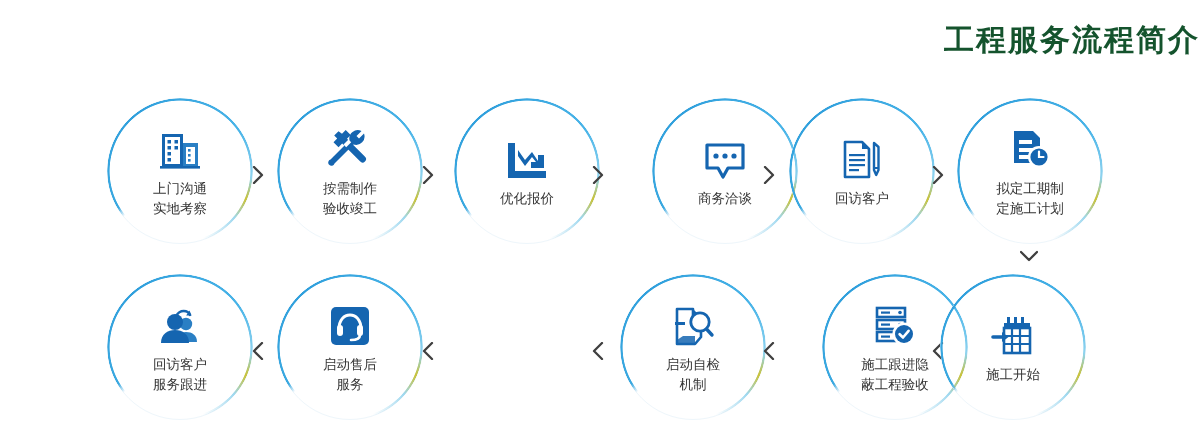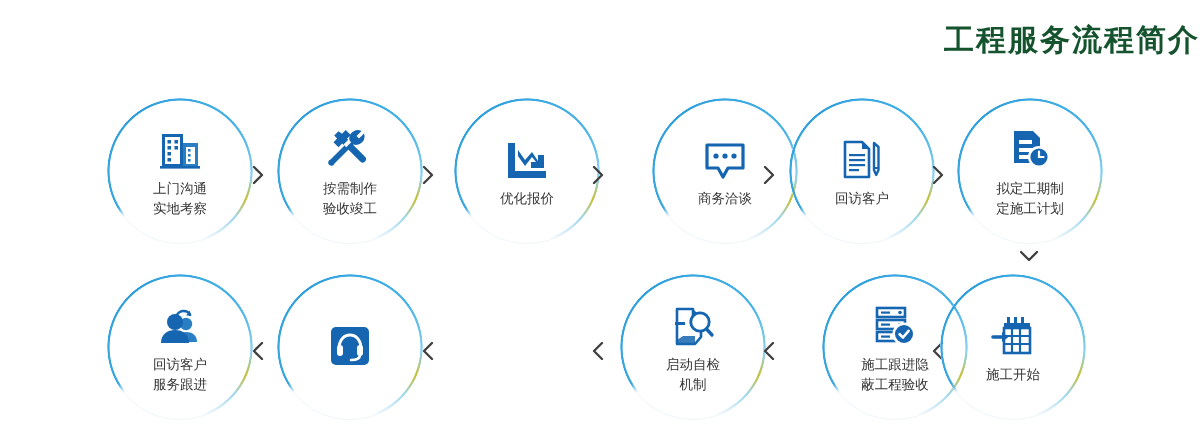--- a/index.html
+++ b/index.html
@@ -343,20 +343,24 @@
       <div class="node-inner">
         <div class="node-icon">
           <svg width="42" height="42" viewBox="0 0 42 42">
             <rect x="2" y="2" width="38" height="38" rx="5" fill="#1565b0"></rect>
             <path d="M10 24 C10 15 15 10 21 10 C27 10 32 15 32 24" fill="none" stroke="#ffffff" stroke-width="3"></path>
             <rect x="8" y="20" width="6" height="11" rx="3" fill="#ffffff"></rect>
             <rect x="28" y="20" width="6" height="11" rx="3" fill="#ffffff"></rect>
             <path d="M31 30 C31 34 27 35 22 35" fill="none" stroke="#ffffff" stroke-width="2.6" stroke-linecap="round"></path>
           </svg>
         </div>
+        <div class="node-label">
+          <div>启动售后</div>
+          <div>服务</div>
+        </div>
       </div>
     </div>
 
     <div class="chev" style="left:419px; top:72px">
       <svg width="12" height="18" viewBox="0 0 12 18">
           <path d="M10 1 L2 9 L10 17" fill="none" stroke="currentColor" stroke-width="2.3" stroke-linecap="round" stroke-linejoin="round"></path>
         </svg>
     </div>
 
 

